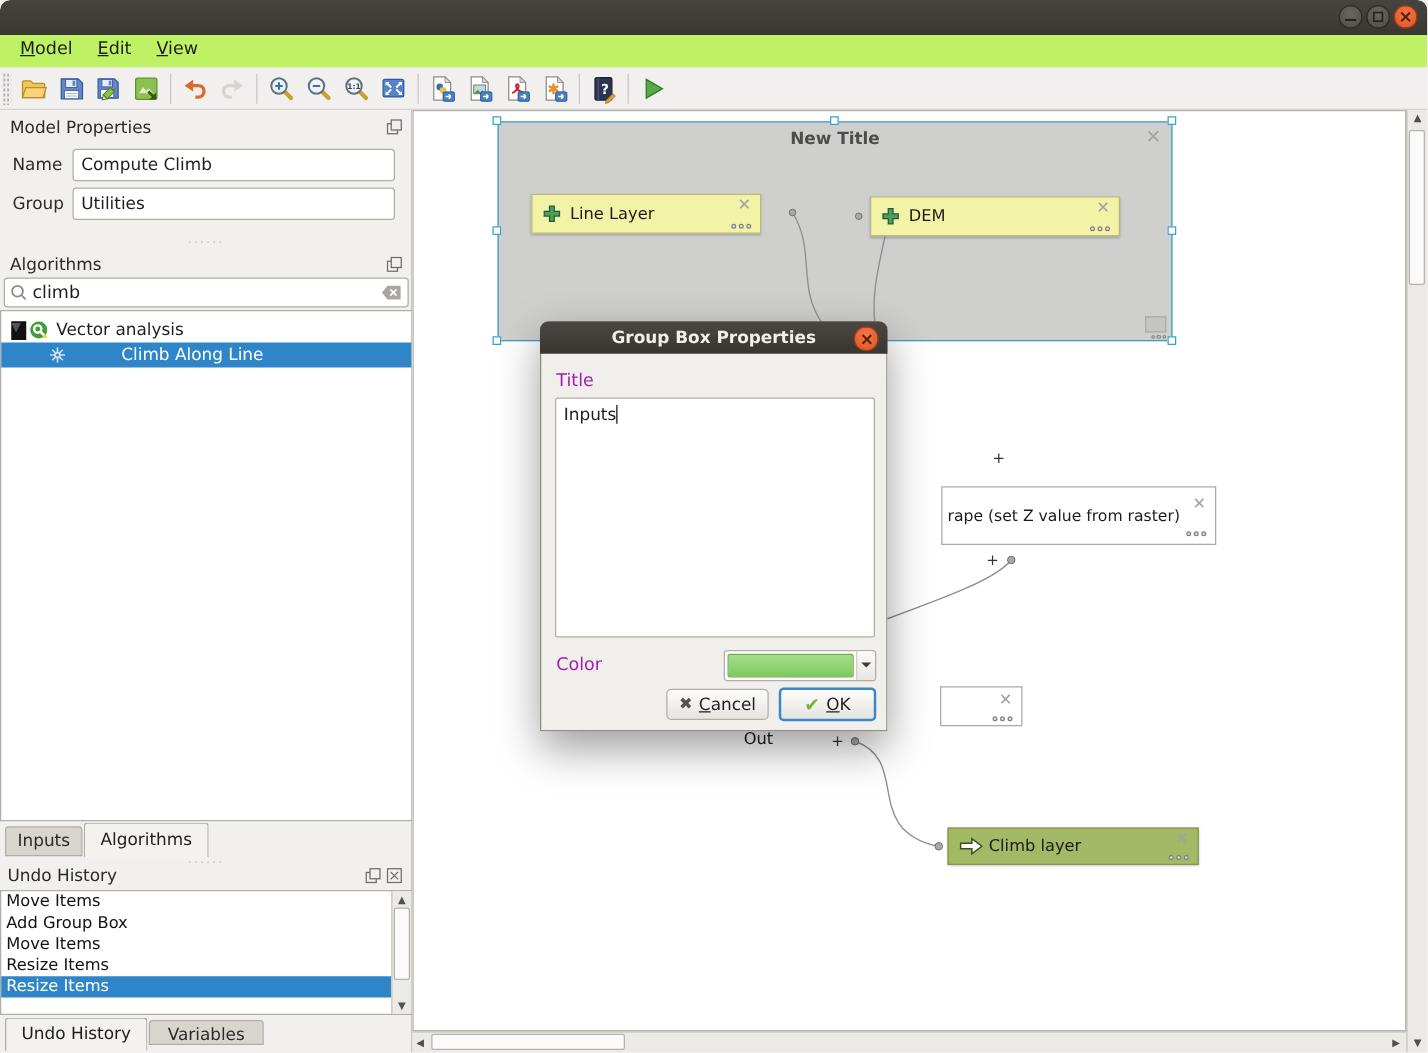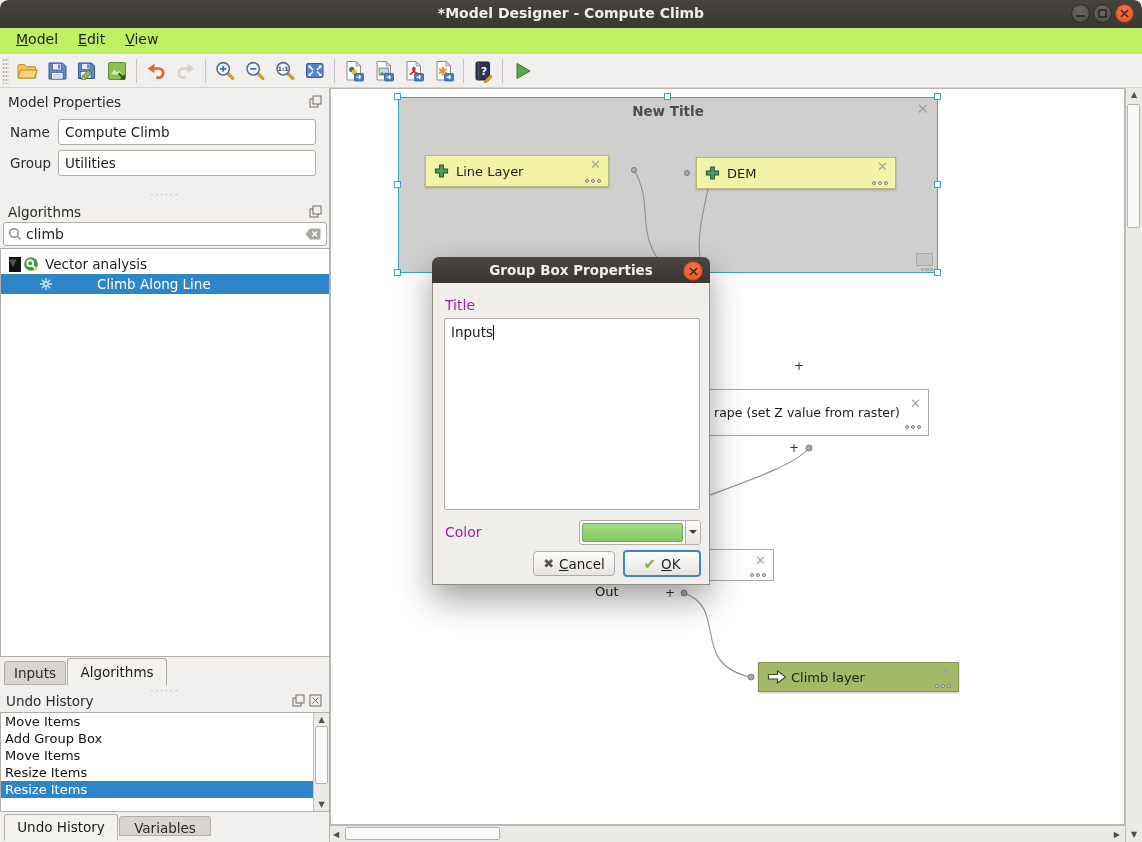--- a/index.html
+++ b/index.html
@@ -74,21 +74,21 @@
   .groupbox .gtitle { position:absolute; left:0; right:0; top:5px; text-align:center; font-size:13.5px; font-weight:bold; color:#4d4d4d; }
   .handle { position:absolute; width:7px; height:7px; background:#fff; border:1px solid #36a3cc; z-index:4; }
 
   .node { position:absolute; display:block; border:1px solid; z-index:3; box-shadow:0 1px 2px rgba(0,0,0,.25); }
   .node .nlabel { position:absolute; left:30px; top:0; bottom:0; display:flex; align-items:center; font-size:13px; color:#1c1c1c; white-space:nowrap; }
   .node .nico { position:absolute; left:8px; top:50%; transform:translateY(-50%); display:flex; }
   .node-x { position:absolute; right:7px; top:2px; font-size:13px; font-weight:bold; color:#a3a3a3; line-height:13px; }
   .node-dots { position:absolute; right:7px; bottom:3px; display:flex; gap:2px; }
   .node-dots i { width:4px; height:4px; border-radius:50%; background:#e3e3e3; border:1px solid #7f7f7f; display:block; }
   .node.input { background:#f3f3a7; border-color:#b9b97f; }
-  .node.algorithm { background:#fff; border-color:#a9a9a9; box-shadow:none; }
+  .node.algorithm { background:#fff; border-color:#a9a9a9; box-shadow:none;margin-left:44px; }
   .node.output { background:#a3b966; border-color:#81994d; }
 
   .cv-label { position:absolute; font-size:13px; color:#1c1c1c; z-index:3; }
   .cv-plus { position:absolute; font-size:12px; color:#333; z-index:3; }
 
   .comment-box { position:absolute; right:4px; bottom:6px; width:17px; height:13px; background:#c5c5c3; border:1px solid #a9a9a7; }
   .comment-dots { position:absolute; right:4px; bottom:-7px; display:flex; gap:1px; }
   .comment-dots i { width:3.5px; height:3.5px; border-radius:50%; background:#d9d9d9; border:1px solid #8a8a8a; display:block; }
 
   
@@ -126,21 +126,20 @@
   .btn.focus { border:2px solid #3f86c8; height:27px; }
   .x-glyph { color:#56524d; font-size:13px; font-weight:bold; }
   .check-glyph { color:#76b43e; font-size:15px; font-weight:bold; }
 </style>
 </head>
 <body>
 
 <div class="window">
 
   <div class="titlebar">
-    <div class="title">*Model Designer - Compute Climb</div>
     <div class="winbtn" style="right:52px;">
         <svg width="9" height="9">
           <line x1="0" y1="7" x2="9" y2="7" stroke="#24221f" stroke-width="1.6"></line>
         </svg>
       </div>
     <div class="winbtn" style="right:30px;">
         <svg width="9" height="9">
           <rect x="1" y="1" width="7" height="7" fill="none" stroke="#24221f" stroke-width="1.4"></rect>
         </svg>
       </div>

